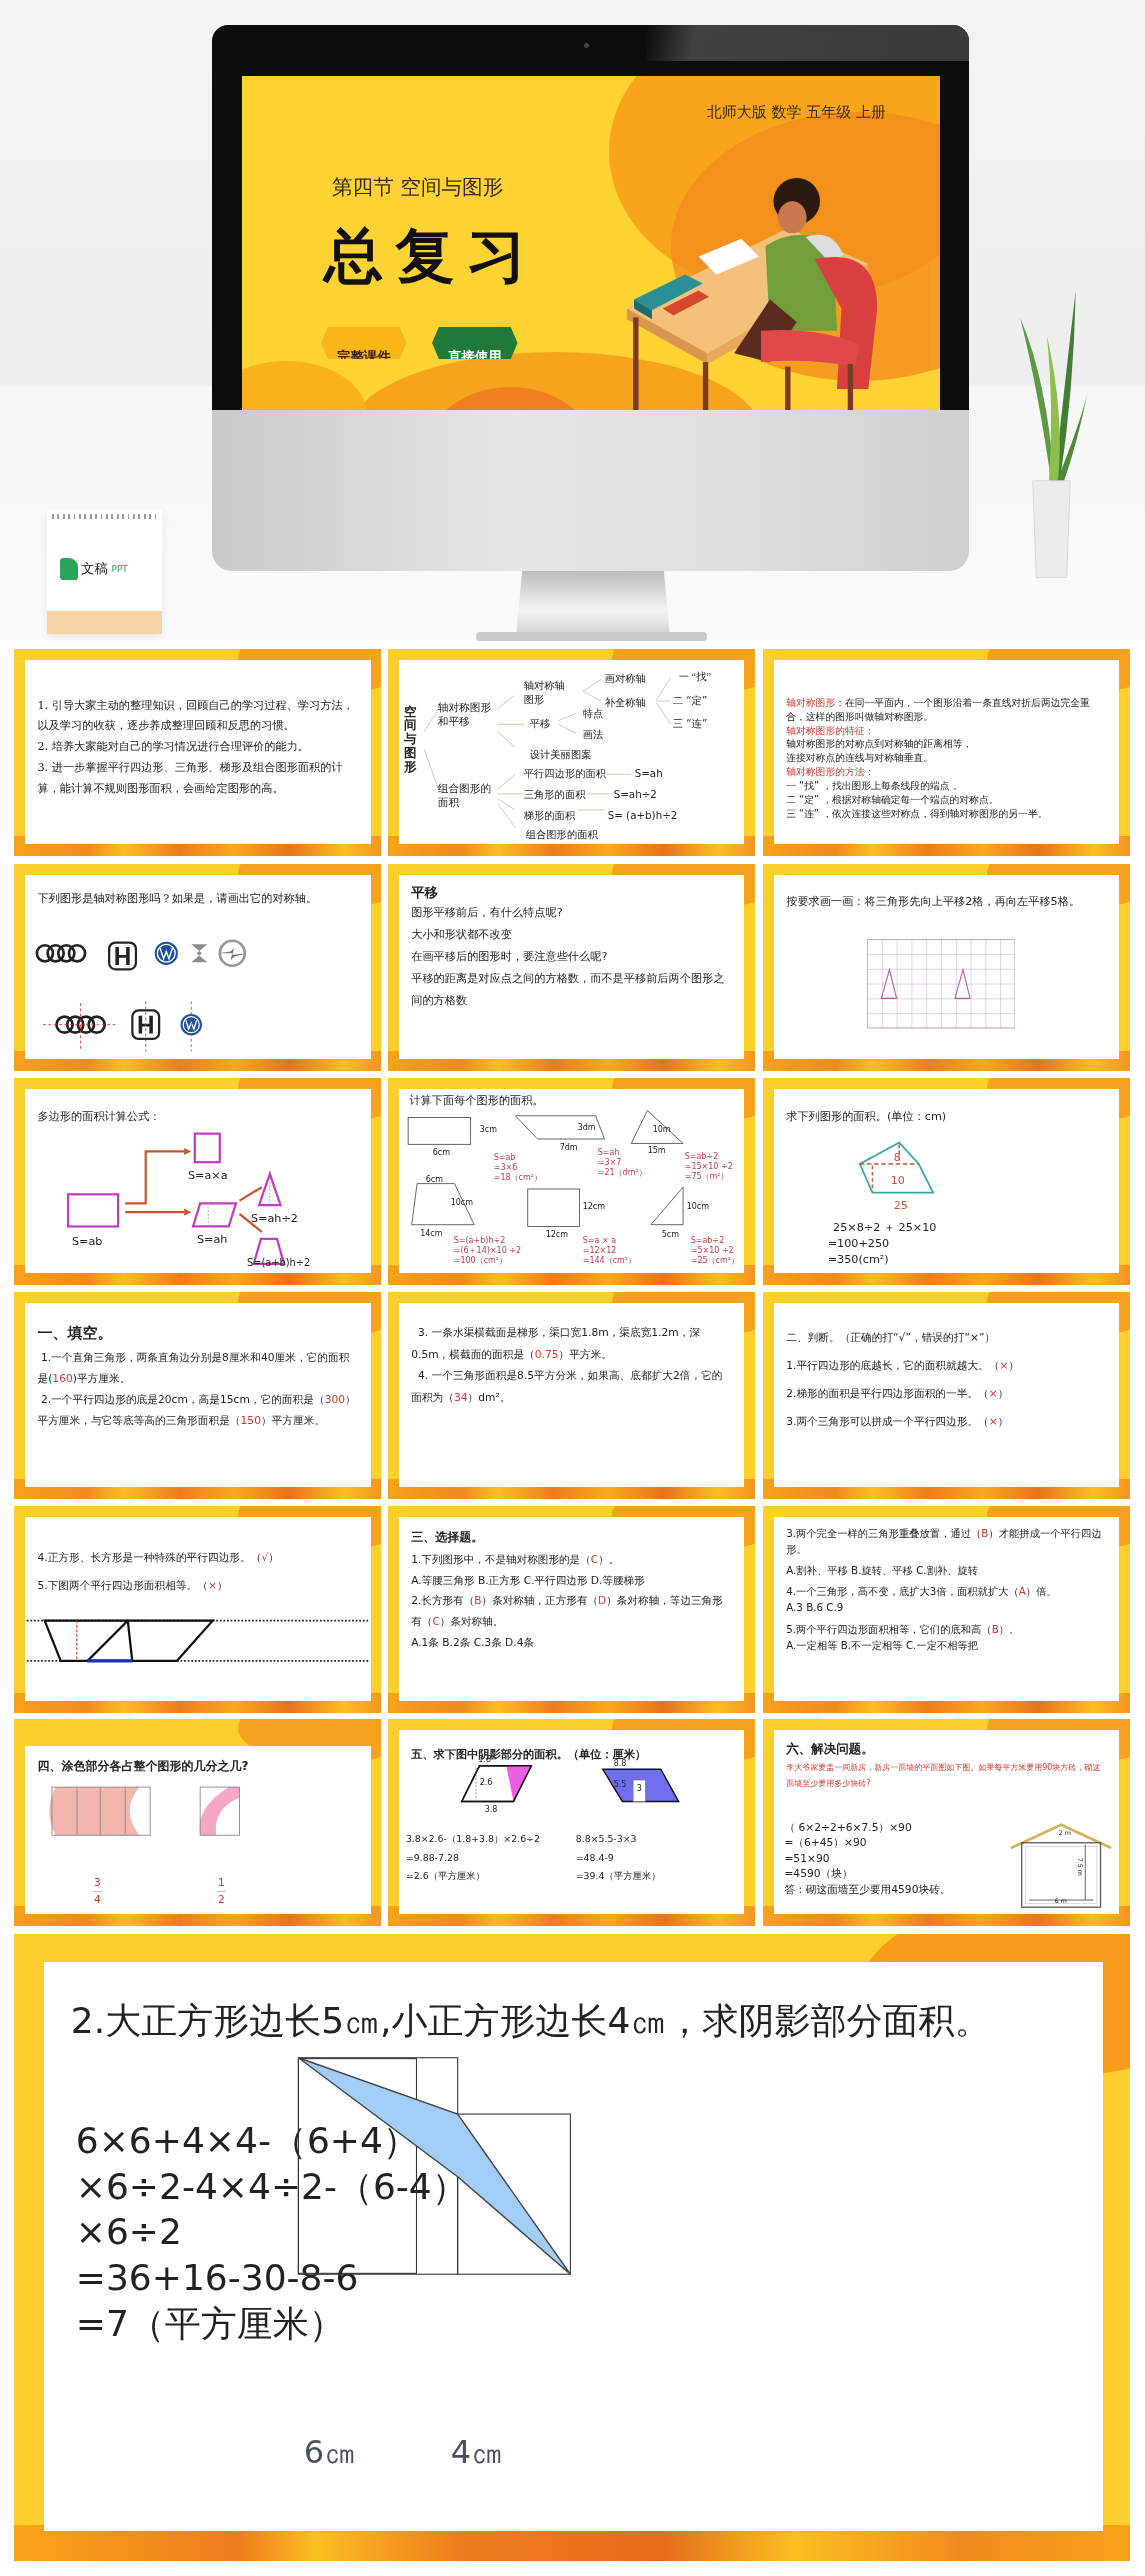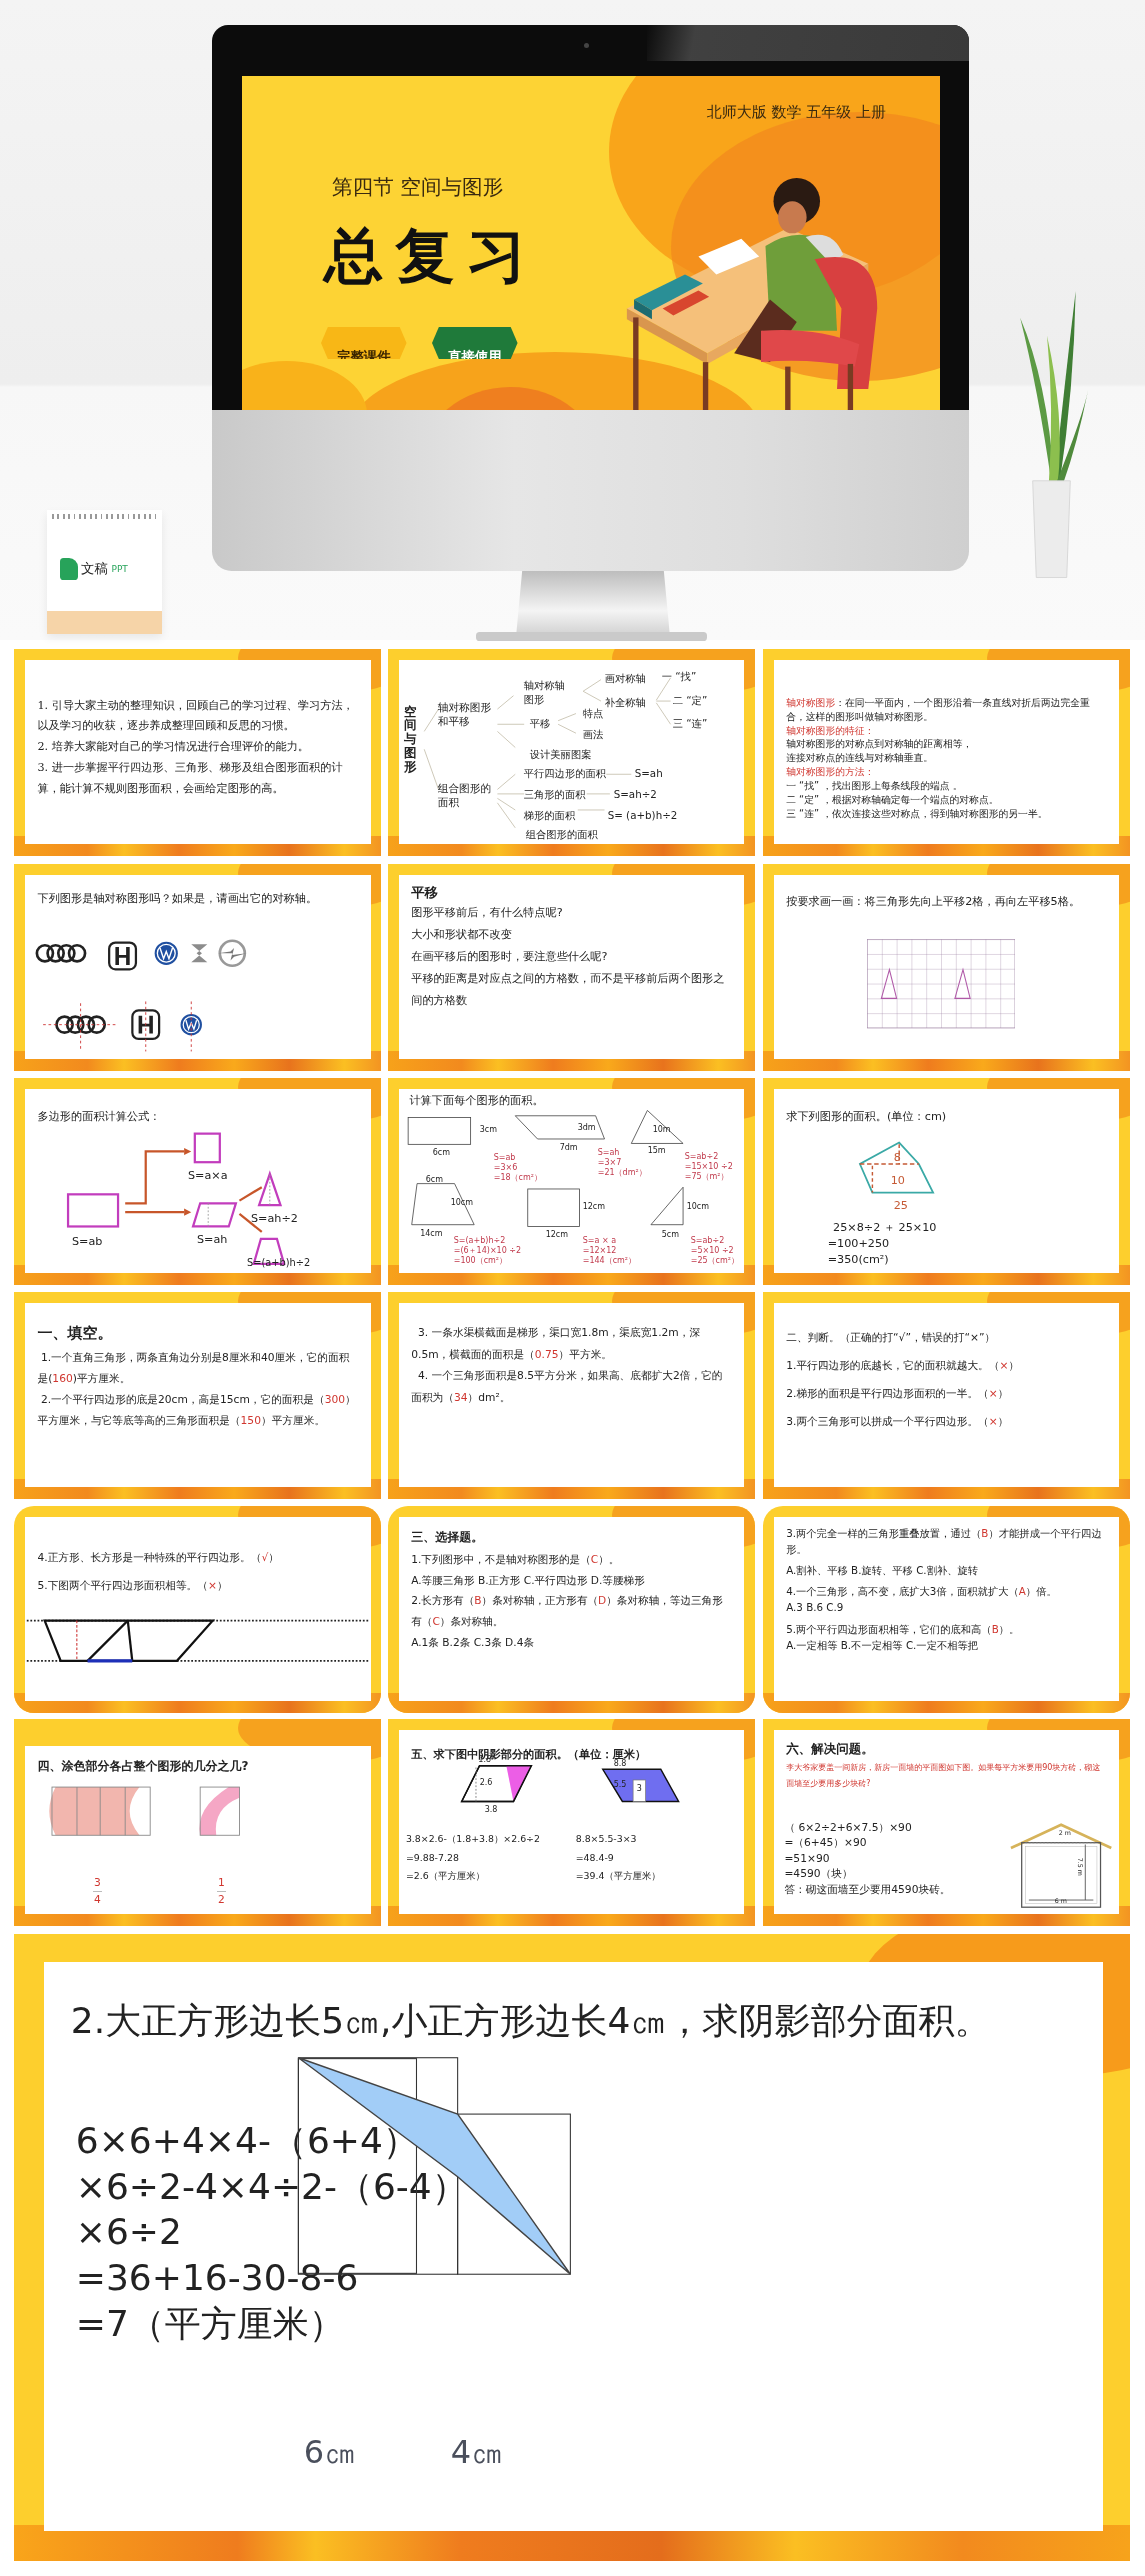--- a/index.html
+++ b/index.html
@@ -38,21 +38,21 @@
   
   .slide { position: absolute; width: 367px; height: 207px; background: #fdcf2d; overflow: hidden; }
   .slide::before { content: ""; position: absolute; right: -36px; top: -27px; width: 179px; height: 72px; border-radius: 50%; background: #f59a1c; opacity: .85; }
   .slide::after { content: ""; position: absolute; left: 0; right: 0; bottom: 0; height: 19.7px; background: linear-gradient(90deg, #f7a21a 0%, #f28a1e 20%, #fbbf22 30%, #ef7c1e 45%, #f9a91b 60%, #e8731d 75%, #fbbf22 90%, #f39422 100%); }
   .slide .inner { position: absolute; left: 10.7px; top: 10.7px; right: 10.7px; bottom: 12.5px; background: #fff; z-index: 2; padding: 9px 12.5px; font-size: 11.2px; line-height: 1.85; color: #222; }
   .red { color: #d0362f; }
   .mag { color: #c0394b; }
   .bold { font-weight: bold; }
 
   .c1 { left: 14.3px; } .c2 { left: 388px; } .c3 { left: 763px; }
-  .r1 { top: 649px; } .r2 { top: 864px; } .r3 { top: 1078px; } .r4 { top: 1292px; } .r5 { top: 1506px; border-radius: 20px; } .r6 { top: 1719px; }
+  .r1 { top: 649px; } .r2 { top: 864px; } .r3 { top: 1078px; } .r4 { top: 1292px; } .r5 { top: 1506px; } .r6 { top: 1719px; }
 
   .serif { font-family: "DejaVu Serif", "Liberation Serif", serif; font-size: 10.3px; line-height: 2.35; }
   .abs { position: absolute; }
   .tiny { font-size: 8px; line-height: 1.3; }
   .small { font-size: 9.8px; line-height: 1.45; }
 
   
   .big { position: absolute; left: 14.3px; top: 1934px; width: 1116px; height: 627px; background: #fdcf2d; overflow: hidden; }
   .big::before { content: ""; position: absolute; right: -107px; top: -36px; width: 376px; height: 179px; border-radius: 50%; background: #f79b1b; }
   .big::after { content: ""; position: absolute; left: 0; right: 0; bottom: 0; height: 36px; background: linear-gradient(90deg, #f9a51a 0%, #ef7c1e 20%, #fbbf22 27%, #ef7c1e 40%, #e46d1c 58%, #fbbf22 70%, #f28a1e 85%, #f7a31b 100%); }
@@ -153,21 +153,21 @@
         <path d="M232 128 L260 128"></path>
           <path d="M210 150 L236 150"></path>
           <path d="M200 168 L230 168"></path>
       </g>
     </svg>
     <div class="abs bold" style="left:5.4px;top:45px;width:12.5px;font-size:12.5px;line-height:1.1;">空间与图形</div>
     <div class="abs" style="left:39px;top:41px;width:59px;font-size:10.7px;">轴对称图形和平移</div>
     <div class="abs" style="left:125px;top:19.7px;width:50px;">轴对称轴图形</div>
     <div class="abs" style="left:206px;top:12.5px;">画对称轴</div>
     <div class="abs" style="left:206px;top:36px;">补全称轴</div>
-    <div class="abs" style="left:263px;top:10.7px;">一 “找”</div>
+    <div class="abs" style="left:280px;top:10.7px;font-family:Liberation Serif, serif;">一 “找”</div>
     <div class="abs" style="left:274px;top:34px;">二 “定”</div>
     <div class="abs" style="left:274px;top:57px;">三 “连”</div>
     <div class="abs" style="left:131px;top:57px;">平移</div>
     <div class="abs" style="left:184px;top:47px;">特点</div>
     <div class="abs" style="left:184px;top:68px;">画法</div>
     <div class="abs" style="left:131px;top:88px;">设计美丽图案</div>
     <div class="abs" style="left:39px;top:122px;width:55px;font-size:10.7px;">组合图形的面积</div>
     <div class="abs" style="left:125px;top:107px;">平行四边形的面积</div>
     <div class="abs" style="left:236px;top:107px;">S=ah</div>
     <div class="abs" style="left:125px;top:128px;">三角形的面积</div>

